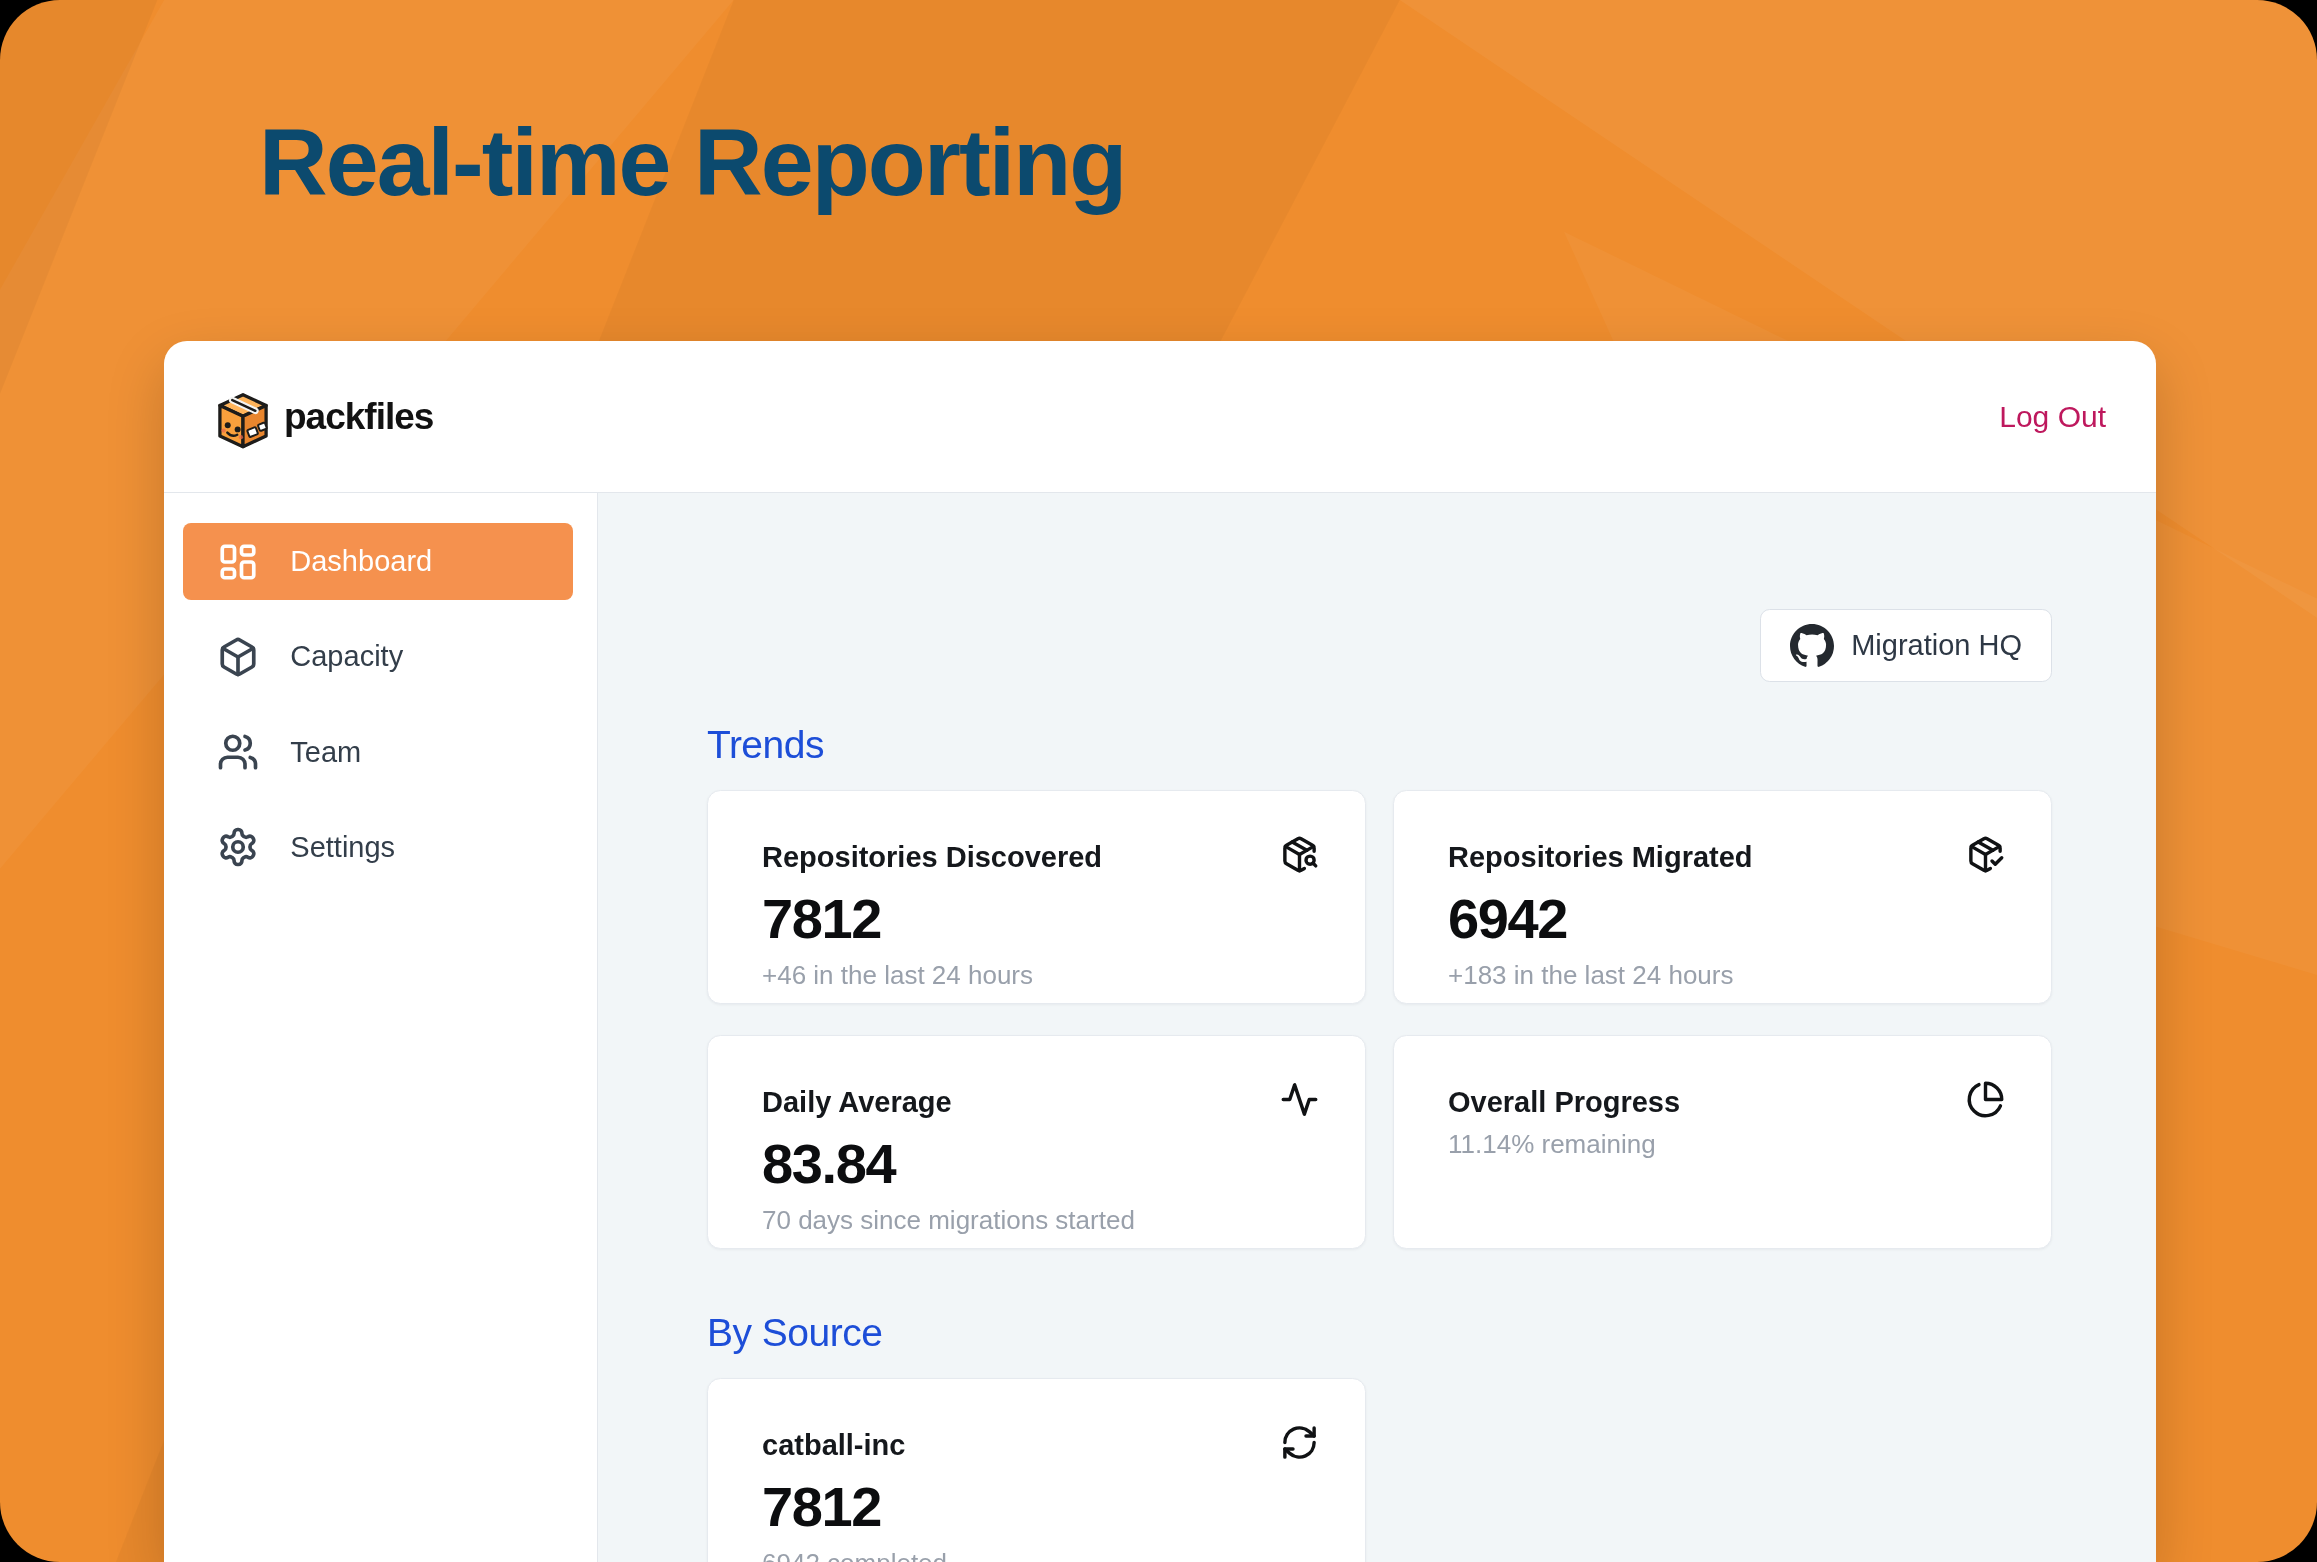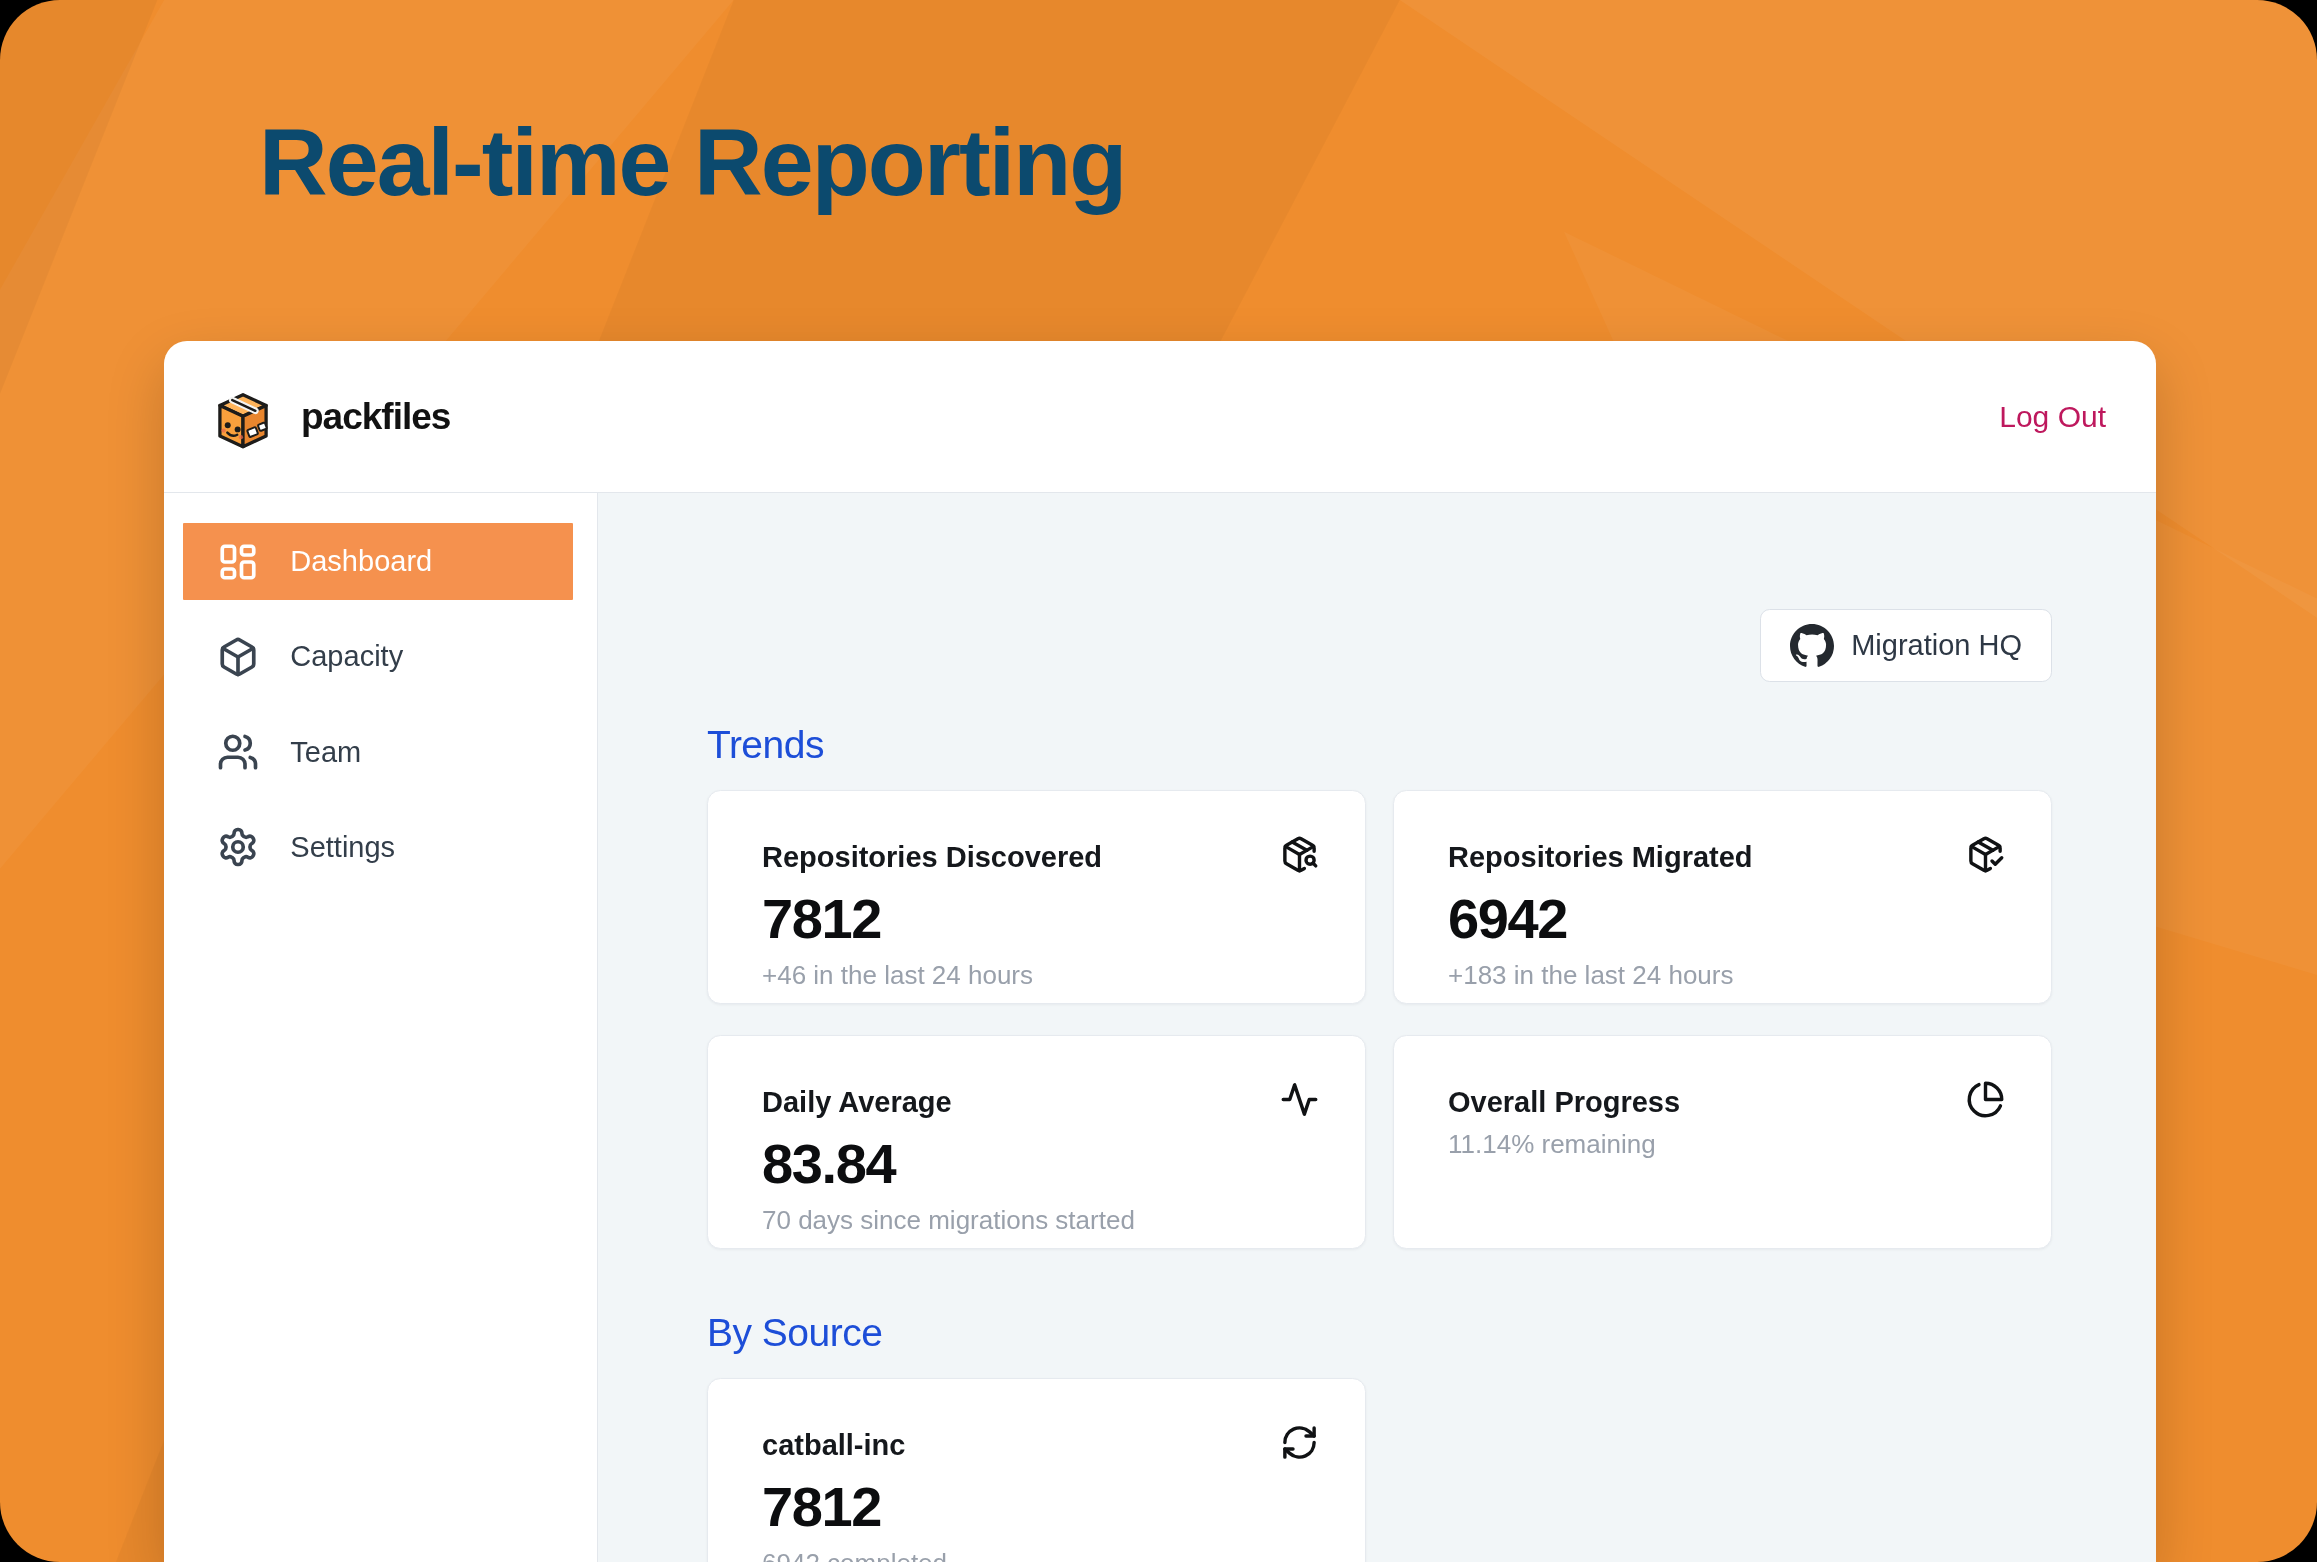--- a/index.html
+++ b/index.html
@@ -19,30 +19,30 @@
   .bg-shapes{position:absolute;inset:0;width:100%;height:100%;}
 
   .hero-title{position:absolute;left:259px;top:108px;color:#0c4a6e;font-size:95px;font-weight:800;letter-spacing:-1.9px;}
 
   
   .panel{position:absolute;left:164px;top:341px;width:1992px;bottom:0;background:#fff;
          border-radius:23px 23px 0 0;overflow:hidden;box-shadow:0 23px 58px rgba(0,0,0,.18);
          display:flex;flex-direction:column;}
   .panel-header{height:152px;flex:0 0 152px;border-bottom:1.9px solid var(--divider);
                 display:flex;align-items:center;justify-content:space-between;padding:0 50px 0 46px;}
-  .brand{display:flex;align-items:center;gap:25px;}
+  .brand{display:flex;align-items:center;gap:8px;}
   .brand-logo{width:66px;height:70px;display:block;}
   .brand-name{font-size:37px;font-weight:800;color:#121212;letter-spacing:-1px;}
   .logout{font-size:30px;color:#be185d;font-weight:500;cursor:pointer;}
 
   .panel-body{flex:1;display:flex;min-height:0;}
 
   
   .sidebar{width:434px;flex:0 0 434px;border-right:1.9px solid var(--divider);padding:30px 24px 0 19.3px;background:#fff;}
-  .nav-item{height:77px;border-radius:1px;display:flex;align-items:center;gap:31px;padding-left:34px;
+  .nav-item{height:77px;border-radius:8px;display:flex;align-items:center;gap:31px;padding-left:34px;
             margin-bottom:18.3px;color:#333e4a;cursor:pointer;}
   .nav-item .nav-icon{width:42px;height:42px;flex:0 0 42px;color:#3a4450;}
   .nav-item .nav-label{font-size:29px;font-weight:500;}
   .nav-item.active{background:var(--active-nav-orange);color:#fff;}
   .nav-item.active .nav-icon{color:#fff;}
   svg.stroke{fill:none;stroke:currentColor;stroke-width:2.1;stroke-linecap:round;stroke-linejoin:round;}
 
   
   .content{flex:1;background:var(--content-background);padding:0 104px 0 109px;overflow:hidden;}
   .toolbar{margin-top:116px;display:flex;justify-content:flex-end;}

